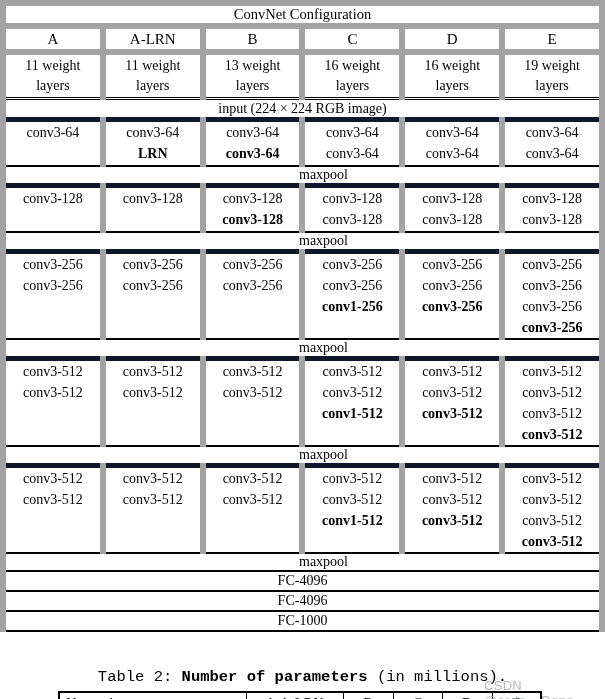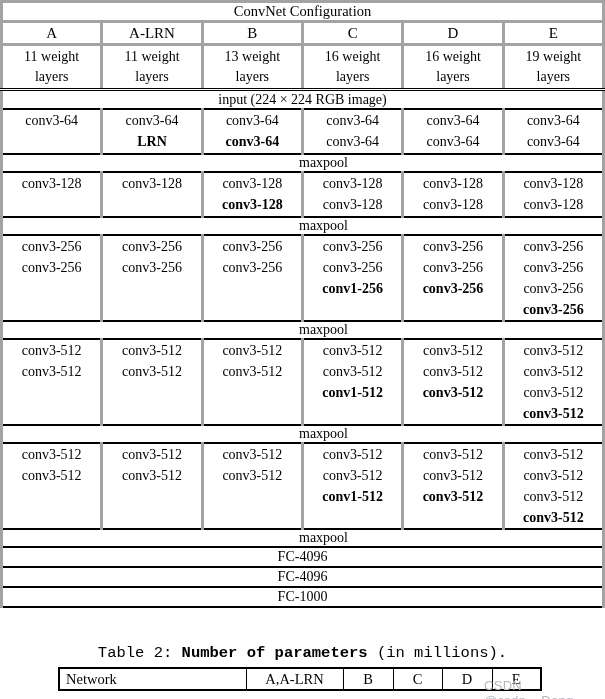--- a/index.html
+++ b/index.html
@@ -1,26 +1,26 @@
 <!DOCTYPE html>
 <html><head>
 <meta charset="utf-8">
 <style>
   html,body{margin:0;padding:0;background:#fff;}
   body{width:605px;height:699px;position:relative;overflow:hidden;
        font-family:"Liberation Serif","DejaVu Serif",serif;color:#000;}
   table{border-collapse:collapse;table-layout:fixed;}
   
   .cfg{width:605px;border:2px solid #000;font-size:14px;}
-  .cfg td{border:3px solid #a3a3a3;text-align:center;vertical-align:top;padding:0;overflow:hidden;}
+  .cfg td{border:6px solid #a3a3a3;text-align:center;vertical-align:top;padding:0;overflow:hidden;}
   .r-title td{height:16px;line-height:17px;font-size:14.5px;}
   .r-cols td{height:19px;line-height:20px;font-size:15px;}
   .r-depth td{height:41px;line-height:20px;white-space:pre-line;border-bottom:3px double #000;padding-top:1px;margin-top:32px;}
   .r-input td,.r-pool td,.r-fc td{border-top:2px solid #000;border-bottom:2px solid #000;margin-top:28px;}
-  .r-bs td,.r-bl td{border-top:2px solid #0f172a;border-bottom:2px solid #000;}
+  .r-bs td,.r-bl td{border-top:5px solid #0f172a;border-bottom:2px solid #000;}
   .r-input td{height:16px;line-height:17px;}
   .r-pool td{height:15px;line-height:16px;padding-left:42px;}
   .r-bs td{height:43px;}
   .r-bl td{height:81px;margin-top:8px;}
   .r-fc td{height:17px;line-height:18px;}
   .cv{line-height:20px;padding-top:1px;}
   .bd{font-weight:bold;}
   
   .caption{margin-top:35px;width:605px;text-align:center;font-size:15.5px;height:20px;line-height:20px;font-family:Liberation Mono, monospace;}
   .params{margin:4px 0 0 58px;border:2px solid #000;font-size:14.5px;}

